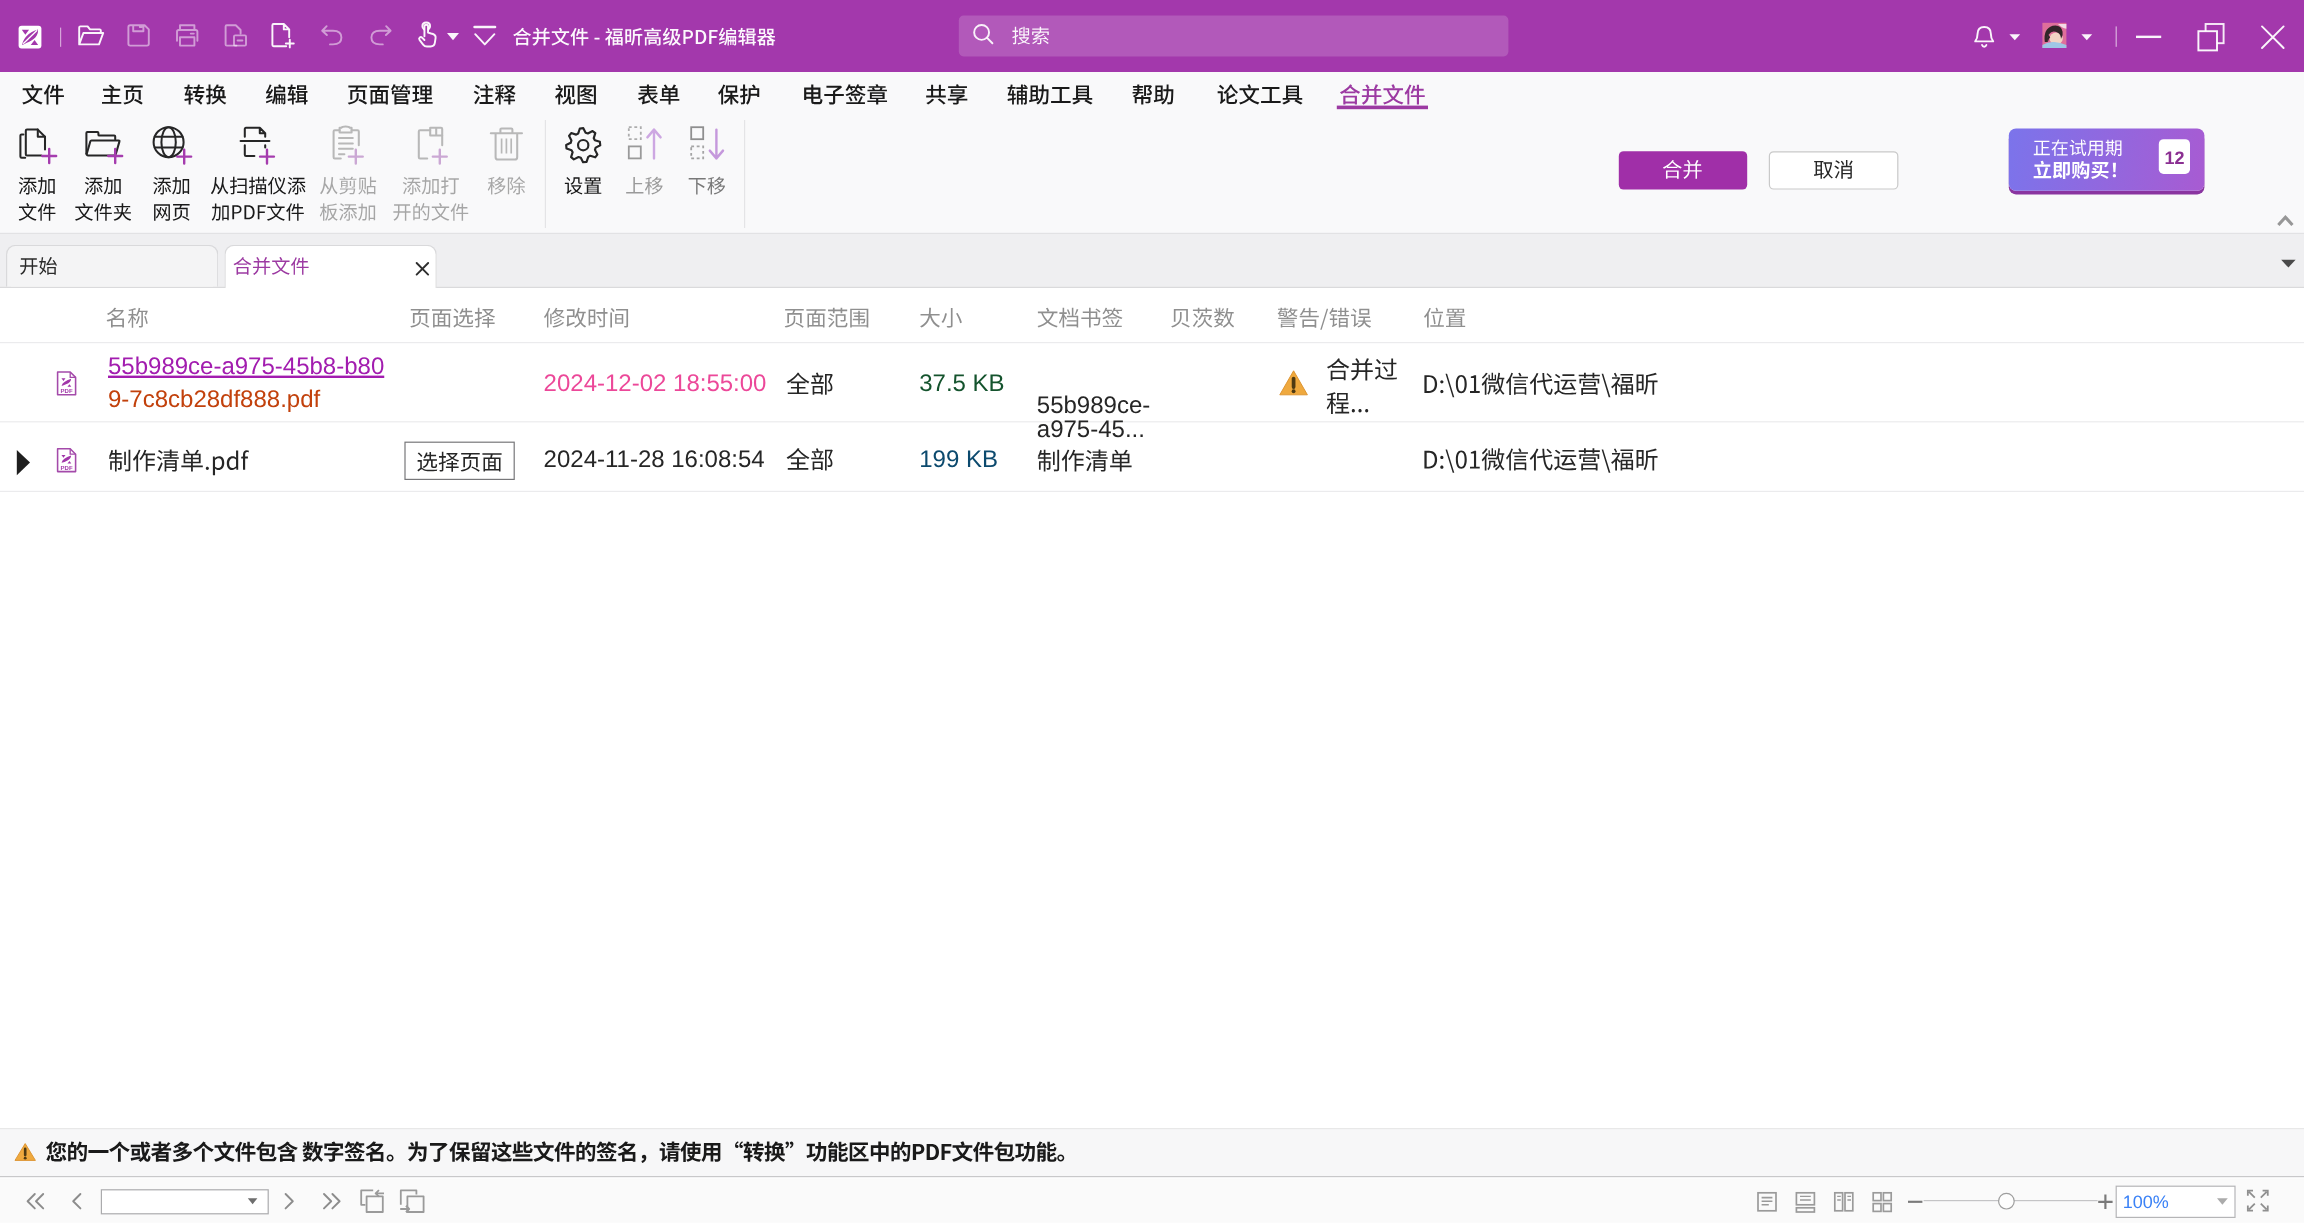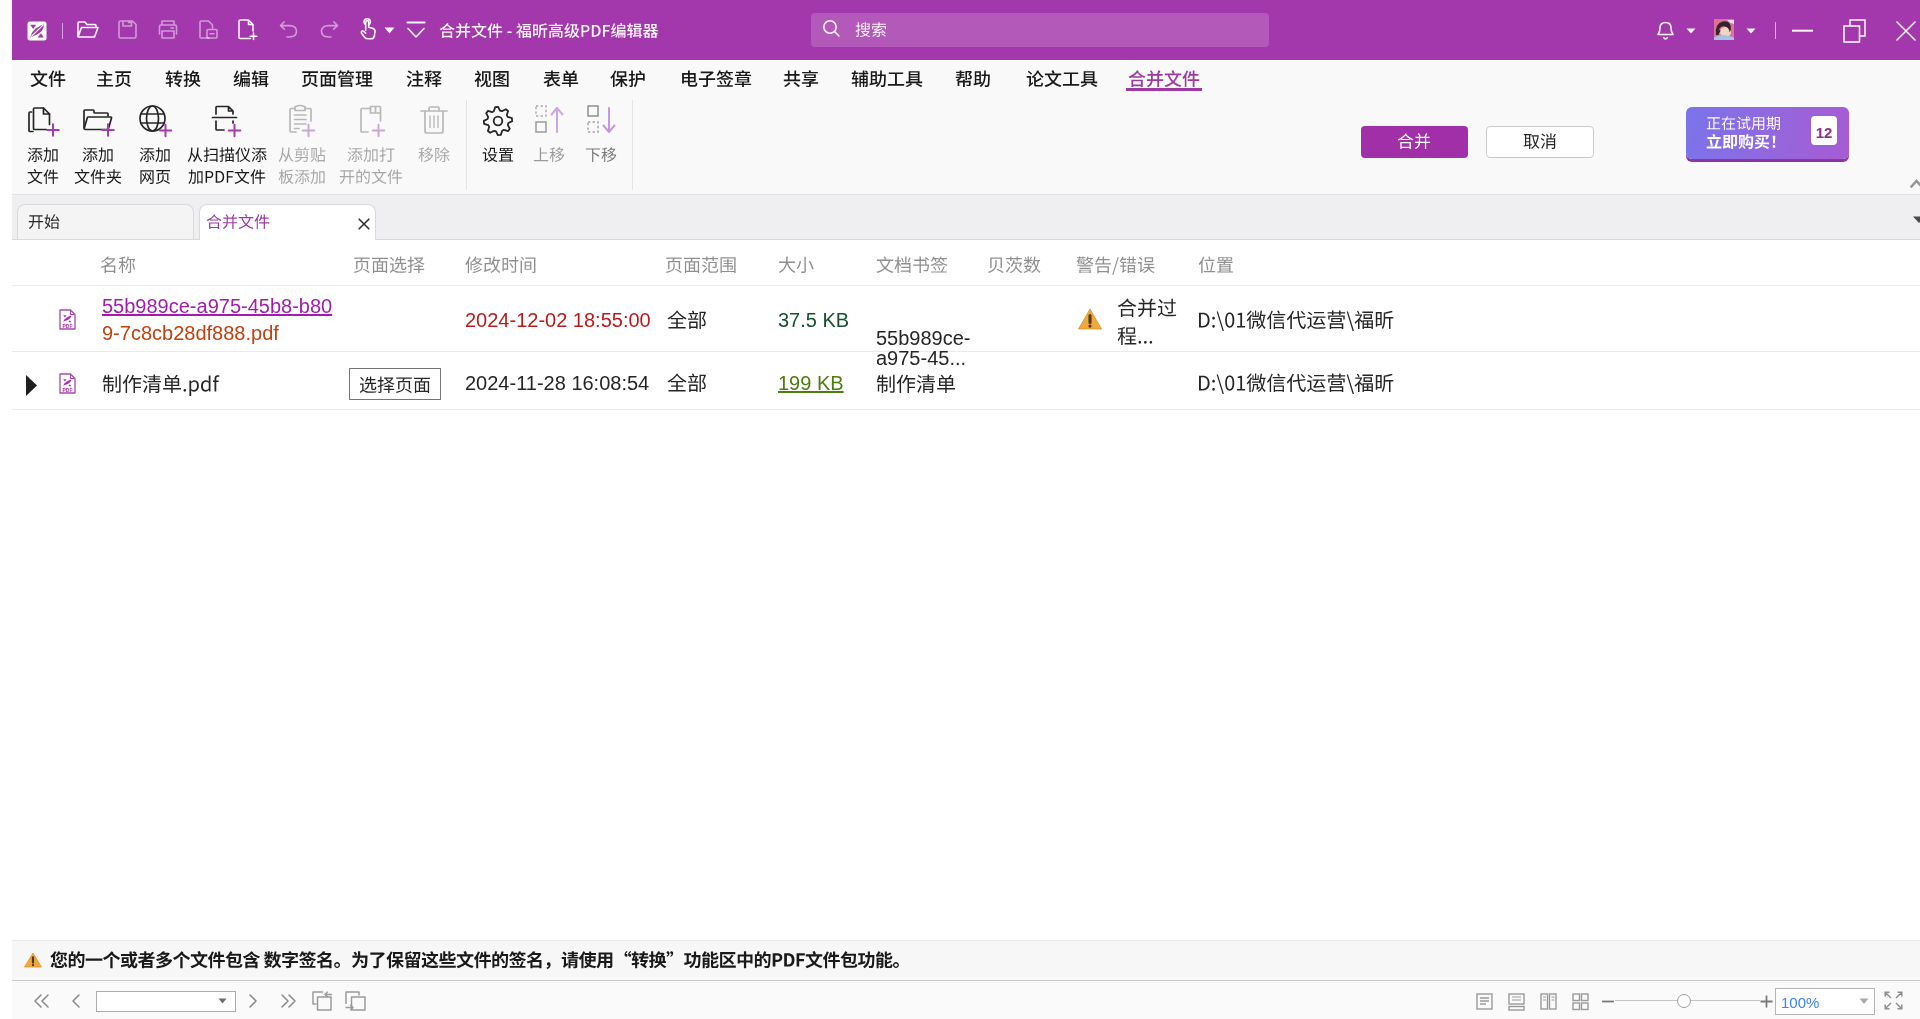--- a/index.html
+++ b/index.html
@@ -1,15 +1,15 @@
 <!DOCTYPE html>
 <html><head><meta charset="utf-8"><style>
 *{margin:0;padding:0;box-sizing:border-box}
 html,body{width:1920px;height:1019px;overflow:hidden;background:#fff;font-family:"Liberation Sans",sans-serif}
-#app{position:absolute;left:12px;top:0;width:1616px;height:1019px}
+#app{position:absolute;left:0;top:0;width:1616px;height:1019px}
 </style></head><body>
 <div id="app">
 <div style="position:absolute;left:0;top:0;width:1920px;height:60px;background:#A338AC"></div>
 <svg style="position:absolute;left:15px;top:21px;overflow:visible" width="20" height="20" viewBox="0 0 20 20">
 <rect x="0.5" y="0.5" width="19" height="19" rx="2.5" fill="#fff"></rect>
 <path d="M3.2 3.8 L9.2 3.8 L6.1 7.9 Z" fill="#A338AC"></path>
 <path d="M16.8 16.4 L10.6 16.4 L13.8 12.3 Z" fill="#A338AC"></path>
 <path d="M3.4 16.4 C4.6 11.0 8.2 6.3 16.6 3.6 C17.2 6.5 15.6 11.3 9.0 13.9 C6.7 14.8 4.8 15.8 3.4 16.4 Z" fill="#A338AC"></path>
 <path d="M4.3 15.5 L16.0 4.2" stroke="#fff" stroke-width="1.1" fill="none"></path>
 </svg>
@@ -307,21 +307,21 @@
 <svg style="position:absolute;left:47px;top:309px;overflow:visible" width="17" height="21" viewBox="0 0 17 21">
 <path d="M1 1 L11.5 1 L16 5.5 L16 20 L1 20 Z" fill="#fff" stroke="#A44AAA" stroke-width="1.3" stroke-linejoin="round"></path>
 <path d="M11.5 1 L11.5 5.5 L16 5.5" fill="none" stroke="#A44AAA" stroke-width="1.1"></path>
 <path d="M4.2 6.2 L7.6 6.2 L5.9 8.4 Z" fill="#A137A9"></path>
 <path d="M12.4 13.2 L9.2 13.2 L10.9 11.2 Z" fill="#A137A9"></path>
 <path d="M4.3 12.6 Q5.1 8.9 12.2 6.6 Q12.6 9.3 8.0 11.3 Q5.9 12.2 4.3 12.6 Z" fill="#A137A9"></path>
 <text x="8.5" y="18.5" font-family="Liberation Sans" font-size="5" font-weight="bold" fill="#A137A9" text-anchor="middle">PDF</text>
     </svg>
 <div style="position:absolute;top:296.4px;font:normal 20px 'Liberation Sans',sans-serif;color:#a21caf;line-height:1;white-space:pre;left:90.0px;text-decoration:underline;">55b989ce-a975-45b8-b80</div>
 <div style="position:absolute;top:323.4px;font:normal 20px 'Liberation Sans',sans-serif;color:#c2410c;line-height:1;white-space:pre;left:90.0px;">9-7c8cb28df888.pdf</div>
-<div style="position:absolute;top:310.4px;font:normal 20px 'Liberation Sans',sans-serif;color:#b91c1c;line-height:1;white-space:pre;left:453.0px;">2024-12-02 18:55:00</div>
+<div style="position:absolute;top:310.4px;font:normal 20px 'Liberation Sans',sans-serif;color:#ec4899;line-height:1;white-space:pre;left:453.0px;">2024-12-02 18:55:00</div>
 <svg style="position:absolute;left:655.0px;top:308.6px;overflow:visible" width="42" height="25" viewBox="0 -18.4 42 25">
       <path d="M9.9 -17C7.8 -13.8 4.2 -10.9 0.5 -9.2C0.9 -8.9 1.3 -8.4 1.6 -8C2.4 -8.4 3.2 -8.9 3.9 -9.4V-8.1H9.2V-5H4.1V-3.6H9.2V-0.3H1.5V1H18.6V-0.3H10.8V-3.6H16.2V-5H10.8V-8.1H16.2V-9.4C16.9 -8.9 17.7 -8.4 18.5 -7.9C18.7 -8.4 19.2 -8.9 19.5 -9.2C16.3 -10.9 13.3 -13 10.8 -15.9L11.2 -16.4ZM4 -9.4C6.3 -10.9 8.4 -12.7 10 -14.8C11.9 -12.6 13.9 -10.9 16.1 -9.4Z M22.8 -12.6C23.4 -11.5 23.9 -10 24.1 -9.1L25.4 -9.5C25.3 -10.4 24.7 -11.8 24.1 -12.9ZM32.5 -15.7V1.6H33.9V-14.4H37.1C36.6 -12.8 35.8 -10.7 35 -9C36.8 -7.2 37.3 -5.7 37.3 -4.4C37.3 -3.7 37.2 -3.1 36.8 -2.9C36.6 -2.7 36.3 -2.7 36 -2.6C35.6 -2.6 35 -2.6 34.4 -2.7C34.7 -2.3 34.8 -1.7 34.8 -1.3C35.4 -1.2 36.1 -1.2 36.6 -1.3C37 -1.4 37.5 -1.5 37.8 -1.7C38.5 -2.2 38.7 -3.1 38.7 -4.3C38.7 -5.7 38.3 -7.3 36.5 -9.1C37.3 -11 38.3 -13.3 39 -15.1L37.9 -15.8L37.7 -15.7ZM24.9 -16.5C25.2 -15.9 25.6 -15.1 25.8 -14.4H21.6V-13.1H31V-14.4H27.3C27.1 -15.1 26.7 -16.1 26.3 -16.9ZM28.7 -13C28.3 -11.8 27.7 -10.2 27.2 -9H21V-7.7H31.5V-9H28.7C29.2 -10.1 29.7 -11.4 30.2 -12.6ZM22.2 -5.8V1.5H23.6V0.5H29.1V1.3H30.6V-5.8ZM23.6 -0.8V-4.5H29.1V-0.8Z" fill="#262626"></path>
     </svg>
 <div style="position:absolute;top:310.4px;font:normal 20px 'Liberation Sans',sans-serif;color:#14532d;line-height:1;white-space:pre;left:766.0px;">37.5 KB</div>
 <div style="position:absolute;top:296.4px;font:normal 20px 'Liberation Sans',sans-serif;color:#262626;line-height:1;white-space:pre;left:864.0px;margin-top:32px;">55b989ce-</div>
 <div style="position:absolute;top:323.4px;font:normal 20px 'Liberation Sans',sans-serif;color:#262626;line-height:1;white-space:pre;left:864.0px;margin-top:25px;">a975-45...</div>
 <svg style="position:absolute;left:1066px;top:308px;overflow:visible" width="24" height="22" viewBox="0 0 24 22">
       <path d="M12.0 1 L23.5 21 L0.5 21 Z" fill="#EFA93E" stroke="#DD9330" stroke-width="0.8" stroke-linejoin="round"></path>
       <path d="M12.0 7.48 L12.0 14.520000000000001" stroke="#4F3A12" stroke-width="3.1" stroke-linecap="round"></path>
       <circle cx="12.0" cy="18.04" r="1.6" fill="#4F3A12"></circle>
@@ -350,21 +350,21 @@
       <path d="M13.5 -15V-3.9H14.9V-15ZM17.1 -16.6V-0.5C17.1 -0.1 17 -0 16.7 -0C16.3 -0 15.2 -0 14 -0.1C14.2 0.4 14.4 1.1 14.5 1.5C16 1.5 17.1 1.5 17.7 1.2C18.3 1 18.6 0.5 18.6 -0.5V-16.6ZM2.8 -16.3C2.4 -14.4 1.7 -12.4 0.8 -11C1.2 -10.9 1.9 -10.6 2.2 -10.5C2.5 -11.1 2.8 -11.8 3.2 -12.5H5.8V-10.4H0.9V-9.1H5.8V-7H1.8V-0H3.2V-5.7H5.8V1.6H7.2V-5.7H10V-1.6C10 -1.3 9.9 -1.3 9.7 -1.3C9.5 -1.3 8.8 -1.3 8 -1.3C8.2 -0.9 8.4 -0.4 8.4 0C9.5 0 10.3 0 10.8 -0.2C11.3 -0.5 11.4 -0.8 11.4 -1.5V-7H7.2V-9.1H12.1V-10.4H7.2V-12.5H11.3V-13.9H7.2V-16.7H5.8V-13.9H3.7C3.9 -14.6 4.1 -15.3 4.2 -16Z M30.5 -16.6C29.5 -13.6 27.9 -10.7 26.1 -8.8C26.4 -8.6 27 -8.1 27.3 -7.8C28.3 -8.9 29.3 -10.4 30.1 -12H31.5V1.6H33V-3.3H39V-4.7H33V-7.7H38.8V-9.1H33V-12H39.2V-13.5H30.8C31.3 -14.3 31.6 -15.3 32 -16.2ZM25.7 -16.7C24.6 -13.7 22.7 -10.7 20.7 -8.7C21 -8.4 21.4 -7.6 21.6 -7.2C22.3 -7.9 22.9 -8.7 23.6 -9.6V1.6H25.1V-12C25.9 -13.3 26.6 -14.8 27.1 -16.3Z M41.6 -15.4C42.7 -14.8 44.1 -13.9 44.8 -13.2L45.7 -14.4C45 -15 43.6 -15.9 42.5 -16.5ZM40.7 -10.1C41.9 -9.5 43.3 -8.5 44 -7.9L44.9 -9.1C44.2 -9.7 42.7 -10.6 41.6 -11.2ZM41.3 0.4 42.7 1.3C43.6 -0.6 44.8 -3.1 45.6 -5.2L44.4 -6.1C43.5 -3.8 42.2 -1.1 41.3 0.4ZM48.6 -4.2H55.9V-2.7H48.6ZM48.6 -5.4V-6.8H55.9V-5.4ZM51.5 -16.8V-15.2H46.4V-14.1H51.5V-12.8H46.9V-11.7H51.5V-10.3H45.6V-9.2H59V-10.3H53V-11.7H57.8V-12.8H53V-14.1H58.3V-15.2H53V-16.8ZM47.2 -8V1.6H48.6V-1.5H55.9V-0.1C55.9 0.1 55.8 0.2 55.5 0.2C55.2 0.3 54.2 0.3 53.2 0.2C53.4 0.6 53.6 1.1 53.7 1.5C55.1 1.5 56 1.5 56.6 1.3C57.1 1.1 57.3 0.7 57.3 -0.1V-8Z M64.4 -8.7H69.2V-6.6H64.4ZM70.7 -8.7H75.7V-6.6H70.7ZM64.4 -12.1H69.2V-9.9H64.4ZM70.7 -12.1H75.7V-9.9H70.7ZM74.2 -16.7C73.7 -15.7 72.9 -14.3 72.2 -13.3H67.3L68.1 -13.7C67.7 -14.6 66.8 -15.8 66 -16.7L64.7 -16.1C65.4 -15.3 66.2 -14.1 66.7 -13.3H63V-5.3H69.2V-3.4H61.1V-2H69.2V1.6H70.7V-2H79V-3.4H70.7V-5.3H77.2V-13.3H73.9C74.5 -14.2 75.2 -15.2 75.8 -16.2Z M82.8 0.3C83.5 0.3 84.1 -0.3 84.1 -1.1C84.1 -2 83.5 -2.5 82.8 -2.5C82 -2.5 81.5 -2 81.5 -1.1C81.5 -0.3 82 0.3 82.8 0.3Z M87.4 4.6H89.2V0.9L89.2 -1C90.2 -0.2 91.2 0.3 92.2 0.3C94.7 0.3 96.9 -1.9 96.9 -5.6C96.9 -9 95.4 -11.1 92.6 -11.1C91.3 -11.1 90.1 -10.4 89.1 -9.6H89.1L88.9 -10.9H87.4ZM91.9 -1.3C91.2 -1.3 90.2 -1.6 89.2 -2.4V-8.1C90.3 -9.1 91.2 -9.6 92.1 -9.6C94.2 -9.6 95 -8 95 -5.6C95 -2.9 93.7 -1.3 91.9 -1.3Z M103.5 0.3C104.8 0.3 106 -0.4 106.8 -1.3H106.9L107 0H108.5V-15.9H106.7V-11.7L106.8 -9.9C105.8 -10.7 105 -11.1 103.7 -11.1C101.2 -11.1 99 -8.9 99 -5.4C99 -1.8 100.8 0.3 103.5 0.3ZM103.9 -1.3C102 -1.3 100.9 -2.8 100.9 -5.4C100.9 -7.9 102.3 -9.6 104 -9.6C104.9 -9.6 105.8 -9.3 106.7 -8.5V-2.8C105.8 -1.8 104.9 -1.3 103.9 -1.3Z M111 -9.4H112.5V0H114.3V-9.4H116.6V-10.9H114.3V-12.6C114.3 -14 114.8 -14.7 115.9 -14.7C116.2 -14.7 116.7 -14.6 117.1 -14.4L117.5 -15.8C117 -16 116.3 -16.2 115.7 -16.2C113.5 -16.2 112.5 -14.8 112.5 -12.6V-10.9L111 -10.8Z" fill="#262626"></path>
     </svg>
 <div style="position:absolute;left:337px;top:368px;width:92px;height:32px;background:#fff;border:1px solid #77777A"></div>
 <svg style="position:absolute;left:347.0px;top:375.4px;overflow:visible" width="74" height="22" viewBox="0 -16.6 74 22">
       <path d="M1.1 -13.8C2.1 -12.9 3.4 -11.6 3.9 -10.7L5 -11.6C4.4 -12.5 3.2 -13.7 2.1 -14.5ZM8 -14.6C7.6 -13 6.8 -11.4 5.9 -10.3C6.2 -10.2 6.8 -9.8 7 -9.6C7.4 -10.1 7.8 -10.7 8.2 -11.4H10.9V-8.8H5.8V-7.6H9C8.7 -5.3 8 -3.5 5.3 -2.6C5.6 -2.3 6 -1.8 6.1 -1.5C9.1 -2.7 10 -4.8 10.4 -7.6H12.2V-3.4C12.2 -2.1 12.5 -1.7 13.9 -1.7C14.1 -1.7 15.4 -1.7 15.6 -1.7C16.8 -1.7 17.1 -2.2 17.3 -4.5C16.9 -4.6 16.3 -4.8 16.1 -5.1C16 -3.2 15.9 -2.9 15.5 -2.9C15.2 -2.9 14.3 -2.9 14.1 -2.9C13.6 -2.9 13.6 -3 13.6 -3.4V-7.6H17.1V-8.8H12.2V-11.4H16.4V-12.6H12.2V-15H10.9V-12.6H8.7C9 -13.2 9.2 -13.7 9.3 -14.3ZM4.5 -8.2H1V-6.9H3.2V-1.5C2.4 -1.1 1.6 -0.5 0.8 0.3L1.7 1.4C2.7 0.3 3.7 -0.6 4.4 -0.6C4.8 -0.6 5.3 -0.1 6 0.3C7.2 1 8.7 1.2 10.8 1.2C12.6 1.2 15.6 1.1 17 1C17 0.6 17.2 -0 17.4 -0.4C15.6 -0.2 12.9 -0.1 10.8 -0.1C8.9 -0.1 7.4 -0.2 6.3 -0.8C5.4 -1.3 5 -1.8 4.5 -1.8Z M21.2 -15.1V-11.5H18.8V-10.2H21.2V-6.4C20.2 -6.1 19.4 -5.9 18.6 -5.7L19 -4.4L21.2 -5.1V-0.2C21.2 0 21.1 0.1 20.9 0.1C20.7 0.1 20 0.1 19.2 0.1C19.4 0.5 19.5 1 19.6 1.4C20.7 1.4 21.4 1.3 21.9 1.1C22.3 0.9 22.5 0.5 22.5 -0.2V-5.5L24.6 -6.2L24.4 -7.4L22.5 -6.8V-10.2H24.6V-11.5H22.5V-15.1ZM32.5 -12.9C31.8 -12 30.9 -11.2 29.9 -10.5C29 -11.2 28.2 -12 27.6 -12.9ZM25.1 -14.2V-12.9H26.3C26.9 -11.7 27.8 -10.7 28.9 -9.8C27.5 -8.9 25.9 -8.3 24.4 -7.9C24.6 -7.7 24.9 -7.2 25.1 -6.8C26.7 -7.3 28.4 -8 29.9 -9C31.3 -8 32.9 -7.3 34.7 -6.8C34.9 -7.2 35.3 -7.7 35.5 -8C33.8 -8.3 32.3 -8.9 31 -9.8C32.4 -10.8 33.6 -12.2 34.4 -13.8L33.6 -14.2L33.3 -14.2ZM29.2 -7.4V-5.8H25.5V-4.6H29.2V-2.8H24.6V-1.5H29.2V1.5H30.5V-1.5H35.2V-2.8H30.5V-4.6H33.9V-5.8H30.5V-7.4Z M44.4 -8.3V-5.1C44.4 -3.1 43.6 -1 36.9 0.3C37.2 0.6 37.6 1.2 37.7 1.4C44.7 -0.1 45.7 -2.6 45.7 -5V-8.3ZM45.8 -2C47.9 -1 50.6 0.5 51.9 1.5L52.8 0.4C51.4 -0.6 48.7 -2 46.6 -2.9ZM39.1 -10.7V-2.3H40.5V-9.4H49.7V-2.3H51.1V-10.7H44.6C44.9 -11.3 45.3 -12.1 45.6 -12.9H52.8V-14.1H37.3V-12.9H44.1C43.9 -12.2 43.5 -11.4 43.3 -10.7Z M61 -6H64.8V-4H61ZM61 -7.1V-9.1H64.8V-7.1ZM61 -2.9H64.8V-0.8H61ZM55 -13.9V-12.6H62C61.9 -11.9 61.7 -11.1 61.5 -10.4H55.9V1.4H57.2V0.5H68.8V1.4H70.1V-10.4H62.9L63.6 -12.6H71V-13.9ZM57.2 -0.8V-9.1H59.8V-0.8ZM68.8 -0.8H66.1V-9.1H68.8Z" fill="#262626"></path>
     </svg>
 <div style="position:absolute;top:373.4px;font:normal 20px 'Liberation Sans',sans-serif;color:#262626;line-height:1;white-space:pre;left:453.0px;">2024-11-28 16:08:54</div>
 <svg style="position:absolute;left:655.0px;top:371.6px;overflow:visible" width="42" height="25" viewBox="0 -18.4 42 25">
       <path d="M9.9 -17C7.8 -13.8 4.2 -10.9 0.5 -9.2C0.9 -8.9 1.3 -8.4 1.6 -8C2.4 -8.4 3.2 -8.9 3.9 -9.4V-8.1H9.2V-5H4.1V-3.6H9.2V-0.3H1.5V1H18.6V-0.3H10.8V-3.6H16.2V-5H10.8V-8.1H16.2V-9.4C16.9 -8.9 17.7 -8.4 18.5 -7.9C18.7 -8.4 19.2 -8.9 19.5 -9.2C16.3 -10.9 13.3 -13 10.8 -15.9L11.2 -16.4ZM4 -9.4C6.3 -10.9 8.4 -12.7 10 -14.8C11.9 -12.6 13.9 -10.9 16.1 -9.4Z M22.8 -12.6C23.4 -11.5 23.9 -10 24.1 -9.1L25.4 -9.5C25.3 -10.4 24.7 -11.8 24.1 -12.9ZM32.5 -15.7V1.6H33.9V-14.4H37.1C36.6 -12.8 35.8 -10.7 35 -9C36.8 -7.2 37.3 -5.7 37.3 -4.4C37.3 -3.7 37.2 -3.1 36.8 -2.9C36.6 -2.7 36.3 -2.7 36 -2.6C35.6 -2.6 35 -2.6 34.4 -2.7C34.7 -2.3 34.8 -1.7 34.8 -1.3C35.4 -1.2 36.1 -1.2 36.6 -1.3C37 -1.4 37.5 -1.5 37.8 -1.7C38.5 -2.2 38.7 -3.1 38.7 -4.3C38.7 -5.7 38.3 -7.3 36.5 -9.1C37.3 -11 38.3 -13.3 39 -15.1L37.9 -15.8L37.7 -15.7ZM24.9 -16.5C25.2 -15.9 25.6 -15.1 25.8 -14.4H21.6V-13.1H31V-14.4H27.3C27.1 -15.1 26.7 -16.1 26.3 -16.9ZM28.7 -13C28.3 -11.8 27.7 -10.2 27.2 -9H21V-7.7H31.5V-9H28.7C29.2 -10.1 29.7 -11.4 30.2 -12.6ZM22.2 -5.8V1.5H23.6V0.5H29.1V1.3H30.6V-5.8ZM23.6 -0.8V-4.5H29.1V-0.8Z" fill="#262626"></path>
     </svg>
-<div style="position:absolute;top:373.4px;font:normal 20px 'Liberation Sans',sans-serif;color:#4d7c0f;line-height:1;white-space:pre;left:766.0px;text-decoration:underline;">199 KB</div>
+<div style="position:absolute;top:373.4px;font:normal 20px 'Liberation Sans',sans-serif;color:#0c4a6e;line-height:1;white-space:pre;left:766.0px;">199 KB</div>
 <svg style="position:absolute;left:864.0px;top:372.6px;overflow:visible" width="82" height="25" viewBox="0 -18.4 82 25">
       <path d="M13.5 -15V-3.9H14.9V-15ZM17.1 -16.6V-0.5C17.1 -0.1 17 -0 16.7 -0C16.3 -0 15.2 -0 14 -0.1C14.2 0.4 14.4 1.1 14.5 1.5C16 1.5 17.1 1.5 17.7 1.2C18.3 1 18.6 0.5 18.6 -0.5V-16.6ZM2.8 -16.3C2.4 -14.4 1.7 -12.4 0.8 -11C1.2 -10.9 1.9 -10.6 2.2 -10.5C2.5 -11.1 2.8 -11.8 3.2 -12.5H5.8V-10.4H0.9V-9.1H5.8V-7H1.8V-0H3.2V-5.7H5.8V1.6H7.2V-5.7H10V-1.6C10 -1.3 9.9 -1.3 9.7 -1.3C9.5 -1.3 8.8 -1.3 8 -1.3C8.2 -0.9 8.4 -0.4 8.4 0C9.5 0 10.3 0 10.8 -0.2C11.3 -0.5 11.4 -0.8 11.4 -1.5V-7H7.2V-9.1H12.1V-10.4H7.2V-12.5H11.3V-13.9H7.2V-16.7H5.8V-13.9H3.7C3.9 -14.6 4.1 -15.3 4.2 -16Z M30.5 -16.6C29.5 -13.6 27.9 -10.7 26.1 -8.8C26.4 -8.6 27 -8.1 27.3 -7.8C28.3 -8.9 29.3 -10.4 30.1 -12H31.5V1.6H33V-3.3H39V-4.7H33V-7.7H38.8V-9.1H33V-12H39.2V-13.5H30.8C31.3 -14.3 31.6 -15.3 32 -16.2ZM25.7 -16.7C24.6 -13.7 22.7 -10.7 20.7 -8.7C21 -8.4 21.4 -7.6 21.6 -7.2C22.3 -7.9 22.9 -8.7 23.6 -9.6V1.6H25.1V-12C25.9 -13.3 26.6 -14.8 27.1 -16.3Z M41.6 -15.4C42.7 -14.8 44.1 -13.9 44.8 -13.2L45.7 -14.4C45 -15 43.6 -15.9 42.5 -16.5ZM40.7 -10.1C41.9 -9.5 43.3 -8.5 44 -7.9L44.9 -9.1C44.2 -9.7 42.7 -10.6 41.6 -11.2ZM41.3 0.4 42.7 1.3C43.6 -0.6 44.8 -3.1 45.6 -5.2L44.4 -6.1C43.5 -3.8 42.2 -1.1 41.3 0.4ZM48.6 -4.2H55.9V-2.7H48.6ZM48.6 -5.4V-6.8H55.9V-5.4ZM51.5 -16.8V-15.2H46.4V-14.1H51.5V-12.8H46.9V-11.7H51.5V-10.3H45.6V-9.2H59V-10.3H53V-11.7H57.8V-12.8H53V-14.1H58.3V-15.2H53V-16.8ZM47.2 -8V1.6H48.6V-1.5H55.9V-0.1C55.9 0.1 55.8 0.2 55.5 0.2C55.2 0.3 54.2 0.3 53.2 0.2C53.4 0.6 53.6 1.1 53.7 1.5C55.1 1.5 56 1.5 56.6 1.3C57.1 1.1 57.3 0.7 57.3 -0.1V-8Z M64.4 -8.7H69.2V-6.6H64.4ZM70.7 -8.7H75.7V-6.6H70.7ZM64.4 -12.1H69.2V-9.9H64.4ZM70.7 -12.1H75.7V-9.9H70.7ZM74.2 -16.7C73.7 -15.7 72.9 -14.3 72.2 -13.3H67.3L68.1 -13.7C67.7 -14.6 66.8 -15.8 66 -16.7L64.7 -16.1C65.4 -15.3 66.2 -14.1 66.7 -13.3H63V-5.3H69.2V-3.4H61.1V-2H69.2V1.6H70.7V-2H79V-3.4H70.7V-5.3H77.2V-13.3H73.9C74.5 -14.2 75.2 -15.2 75.8 -16.2Z" fill="#262626"></path>
     </svg>
 <svg style="position:absolute;left:1185.0px;top:371.6px;overflow:visible" width="199" height="25" viewBox="0 -18.4 199 25">
       <path d="M2 0H5.8C10.2 0 12.6 -2.7 12.6 -7.4C12.6 -12.1 10.2 -14.7 5.7 -14.7H2ZM3.9 -1.5V-13.2H5.5C9 -13.2 10.7 -11.1 10.7 -7.4C10.7 -3.7 9 -1.5 5.5 -1.5Z M16.5 -7.8C17.3 -7.8 17.9 -8.4 17.9 -9.2C17.9 -10 17.3 -10.6 16.5 -10.6C15.8 -10.6 15.2 -10 15.2 -9.2C15.2 -8.4 15.8 -7.8 16.5 -7.8ZM16.5 0.3C17.3 0.3 17.9 -0.3 17.9 -1.1C17.9 -2 17.3 -2.5 16.5 -2.5C15.8 -2.5 15.2 -2 15.2 -1.1C15.2 -0.3 15.8 0.3 16.5 0.3Z M25.6 3.6H26.9L20.9 -15.9H19.6Z M32.7 0.3C35.5 0.3 37.3 -2.3 37.3 -7.4C37.3 -12.5 35.5 -14.9 32.7 -14.9C29.9 -14.9 28.2 -12.5 28.2 -7.4C28.2 -2.3 29.9 0.3 32.7 0.3ZM32.7 -1.2C31.1 -1.2 29.9 -3.1 29.9 -7.4C29.9 -11.7 31.1 -13.5 32.7 -13.5C34.4 -13.5 35.5 -11.7 35.5 -7.4C35.5 -3.1 34.4 -1.2 32.7 -1.2Z M40 0H48.1V-1.5H45.1V-14.7H43.7C42.9 -14.2 42 -13.9 40.7 -13.6V-12.5H43.3V-1.5H40Z M53.3 -16.8C52.6 -15.5 51.2 -13.9 49.9 -12.8C50.2 -12.6 50.5 -12 50.7 -11.7C52.2 -12.9 53.7 -14.7 54.7 -16.3ZM55.9 -6.4V-4C55.9 -2.6 55.7 -0.8 54.4 0.5C54.7 0.7 55.2 1.3 55.4 1.5C56.9 -0.1 57.2 -2.3 57.2 -4V-5.2H59.8V-2.9C59.8 -2.1 59.5 -1.7 59.3 -1.6C59.5 -1.3 59.7 -0.7 59.8 -0.3C60.1 -0.7 60.5 -1.1 63 -2.7C62.8 -2.9 62.7 -3.4 62.6 -3.8L61.1 -2.8V-6.4ZM64.1 -11.4H66.5C66.3 -8.9 65.8 -6.8 65.1 -5C64.6 -6.7 64.2 -8.6 63.9 -10.6ZM55 -8.9V-7.6H61.7V-7.8C62 -7.6 62.3 -7.2 62.4 -7C62.7 -7.4 62.9 -7.9 63.1 -8.3C63.4 -6.5 63.8 -4.9 64.4 -3.4C63.5 -1.8 62.3 -0.5 60.8 0.5C61 0.8 61.5 1.4 61.6 1.6C63 0.7 64.2 -0.5 65 -1.9C65.7 -0.4 66.6 0.7 67.7 1.5C68 1.2 68.4 0.6 68.7 0.3C67.5 -0.4 66.5 -1.7 65.8 -3.3C66.9 -5.5 67.5 -8.1 67.9 -11.4H68.6V-12.7H64.4C64.7 -13.9 64.9 -15.2 65 -16.6L63.6 -16.8C63.3 -13.7 62.8 -10.7 61.7 -8.6V-8.9ZM55.4 -15.2V-10.4H61.7V-15.2H60.6V-11.6H59.2V-16.8H58V-11.6H56.5V-15.2ZM53.7 -12.8C52.8 -10.7 51.2 -8.6 49.7 -7.1C50 -6.8 50.4 -6.1 50.6 -5.8C51.1 -6.4 51.7 -7.1 52.3 -7.8V1.6H53.7V-9.8C54.2 -10.7 54.7 -11.5 55.1 -12.3Z M77 -10.6V-9.4H86.7V-10.6ZM77 -7.8V-6.6H86.7V-7.8ZM75.6 -13.5V-12.2H88.3V-13.5ZM80.2 -16.3C80.7 -15.5 81.3 -14.3 81.6 -13.6L82.9 -14.2C82.7 -14.9 82.1 -16 81.5 -16.8ZM76.7 -4.9V1.6H78V0.8H85.6V1.5H86.9V-4.9ZM78 -0.4V-3.6H85.6V-0.4ZM74.5 -16.7C73.5 -13.7 71.8 -10.7 70 -8.7C70.3 -8.4 70.7 -7.7 70.8 -7.3C71.5 -8.1 72.1 -9 72.7 -9.9V1.7H74.1V-12.3C74.8 -13.6 75.4 -15 75.8 -16.3Z M103.7 -15.7C104.8 -14.7 106.2 -13.3 106.9 -12.4L108.1 -13.2C107.4 -14.1 105.9 -15.4 104.7 -16.4ZM100.3 -16.5C100.4 -14.4 100.5 -12.4 100.7 -10.6L95.8 -9.9L96.1 -8.5L100.9 -9.1C101.6 -2.8 103.2 1.3 106.6 1.6C107.6 1.6 108.4 0.6 108.9 -2.9C108.6 -3 107.9 -3.4 107.6 -3.7C107.4 -1.3 107.1 -0.2 106.5 -0.2C104.4 -0.4 103 -4 102.4 -9.3L108.5 -10.1L108.2 -11.5L102.2 -10.7C102 -12.5 101.9 -14.5 101.8 -16.5ZM95.6 -16.6C94.3 -13.4 92.1 -10.4 89.8 -8.4C90 -8.1 90.5 -7.3 90.7 -7C91.6 -7.8 92.5 -8.8 93.3 -9.9V1.6H94.9V-12.1C95.7 -13.4 96.4 -14.7 97 -16.1Z M117 -15.5V-14.1H127V-15.5ZM110.7 -14.8C111.9 -13.9 113.5 -12.8 114.3 -12.1L115.3 -13.2C114.5 -13.9 112.9 -15 111.7 -15.7ZM116.9 -2.4C117.5 -2.6 118.3 -2.7 125.9 -3.4L126.6 -1.9L128 -2.6C127.2 -4.1 125.6 -6.7 124.4 -8.6L123.1 -8.1C123.8 -7 124.5 -5.8 125.1 -4.7L118.5 -4.2C119.6 -5.7 120.7 -7.7 121.5 -9.6H128.5V-11H115.6V-9.6H119.7C118.9 -7.5 117.8 -5.6 117.4 -5.1C117 -4.4 116.7 -4 116.3 -3.9C116.5 -3.5 116.8 -2.7 116.9 -2.4ZM114.4 -9.8H110.2V-8.4H112.9V-2C112.1 -1.6 111.1 -0.8 110.1 0.3L111.2 1.7C112.1 0.4 113.1 -0.8 113.8 -0.8C114.3 -0.8 115 -0.2 115.8 0.3C117.2 1.2 118.8 1.4 121.3 1.4C123.5 1.4 126.9 1.3 128.2 1.2C128.3 0.8 128.5 0 128.7 -0.4C126.6 -0.2 123.6 -0 121.3 -0C119.1 -0 117.4 -0.2 116.1 -1C115.3 -1.5 114.8 -1.9 114.4 -2.1Z M135.6 -8.2H143.3V-6.4H135.6ZM134.2 -9.3V-5.3H144.8V-9.3ZM131.2 -11.8V-7.9H132.6V-10.6H146.3V-7.9H147.7V-11.8ZM132.7 -4.1V1.7H134.2V0.9H144.8V1.6H146.3V-4.1ZM134.2 -0.4V-2.7H144.8V-0.4ZM142.1 -16.8V-15.1H136.5V-16.8H135V-15.1H130.6V-13.8H135V-12.4H136.5V-13.8H142.1V-12.4H143.6V-13.8H148.2V-15.1H143.6V-16.8Z M155.6 3.6H157L151 -15.9H149.7Z M159.9 -16.2C160.4 -15.3 161.1 -14 161.4 -13.2L162.6 -13.8C162.3 -14.6 161.6 -15.8 161.1 -16.7ZM167.9 -12H173.6V-9.8H167.9ZM166.5 -13.2V-8.5H175V-13.2ZM165.4 -15.8V-14.5H176V-15.8ZM169.9 -6V-3.9H166.9V-6ZM171.3 -6H174.5V-3.9H171.3ZM169.9 -2.7V-0.6H166.9V-2.7ZM171.3 -2.7H174.5V-0.6H171.3ZM158.3 -13V-11.7H163.4C162.1 -9 159.8 -6.5 157.6 -5.1C157.8 -4.8 158.2 -4.1 158.4 -3.7C159.3 -4.3 160.2 -5.1 161 -6.1V1.6H162.5V-7.1C163.2 -6.3 164.2 -5.3 164.6 -4.8L165.5 -5.9V1.6H166.9V0.7H174.5V1.5H175.9V-7.2H165.5V-6C165 -6.4 163.6 -7.7 162.9 -8.3C163.8 -9.6 164.7 -11.1 165.2 -12.6L164.4 -13.1L164.1 -13Z M186.7 -14.7V-9.4C186.7 -6.4 186.5 -2.3 184.7 0.6C185 0.8 185.7 1.2 186 1.5C187.8 -1.5 188.2 -5.7 188.2 -8.9H192V1.6H193.5V-8.9H196.3V-10.3H188.2V-13.6C190.9 -14 193.8 -14.7 195.8 -15.5L194.5 -16.7C192.7 -15.9 189.5 -15.2 186.7 -14.7ZM183.2 -8.1V-3.5H180.3V-8.1ZM183.2 -9.5H180.3V-14H183.2ZM178.8 -15.3V-0.6H180.3V-2.2H184.7V-15.3Z" fill="#262626"></path>
     </svg>
 <div style="position:absolute;left:0;top:940px;width:1920px;height:41px;background:#F7F7F8;border-top:1px solid #E8E8E8;border-bottom:1px solid #C8C8CA"></div>
 <svg style="position:absolute;left:12px;top:952px;overflow:visible" width="18" height="16" viewBox="0 0 18 16">
       <path d="M9.0 1 L17.5 15 L0.5 15 Z" fill="#EFA93E" stroke="#DD9330" stroke-width="0.8" stroke-linejoin="round"></path>
       <path d="M9.0 5.44 L9.0 10.56" stroke="#4F3A12" stroke-width="2.2" stroke-linecap="round"></path>

